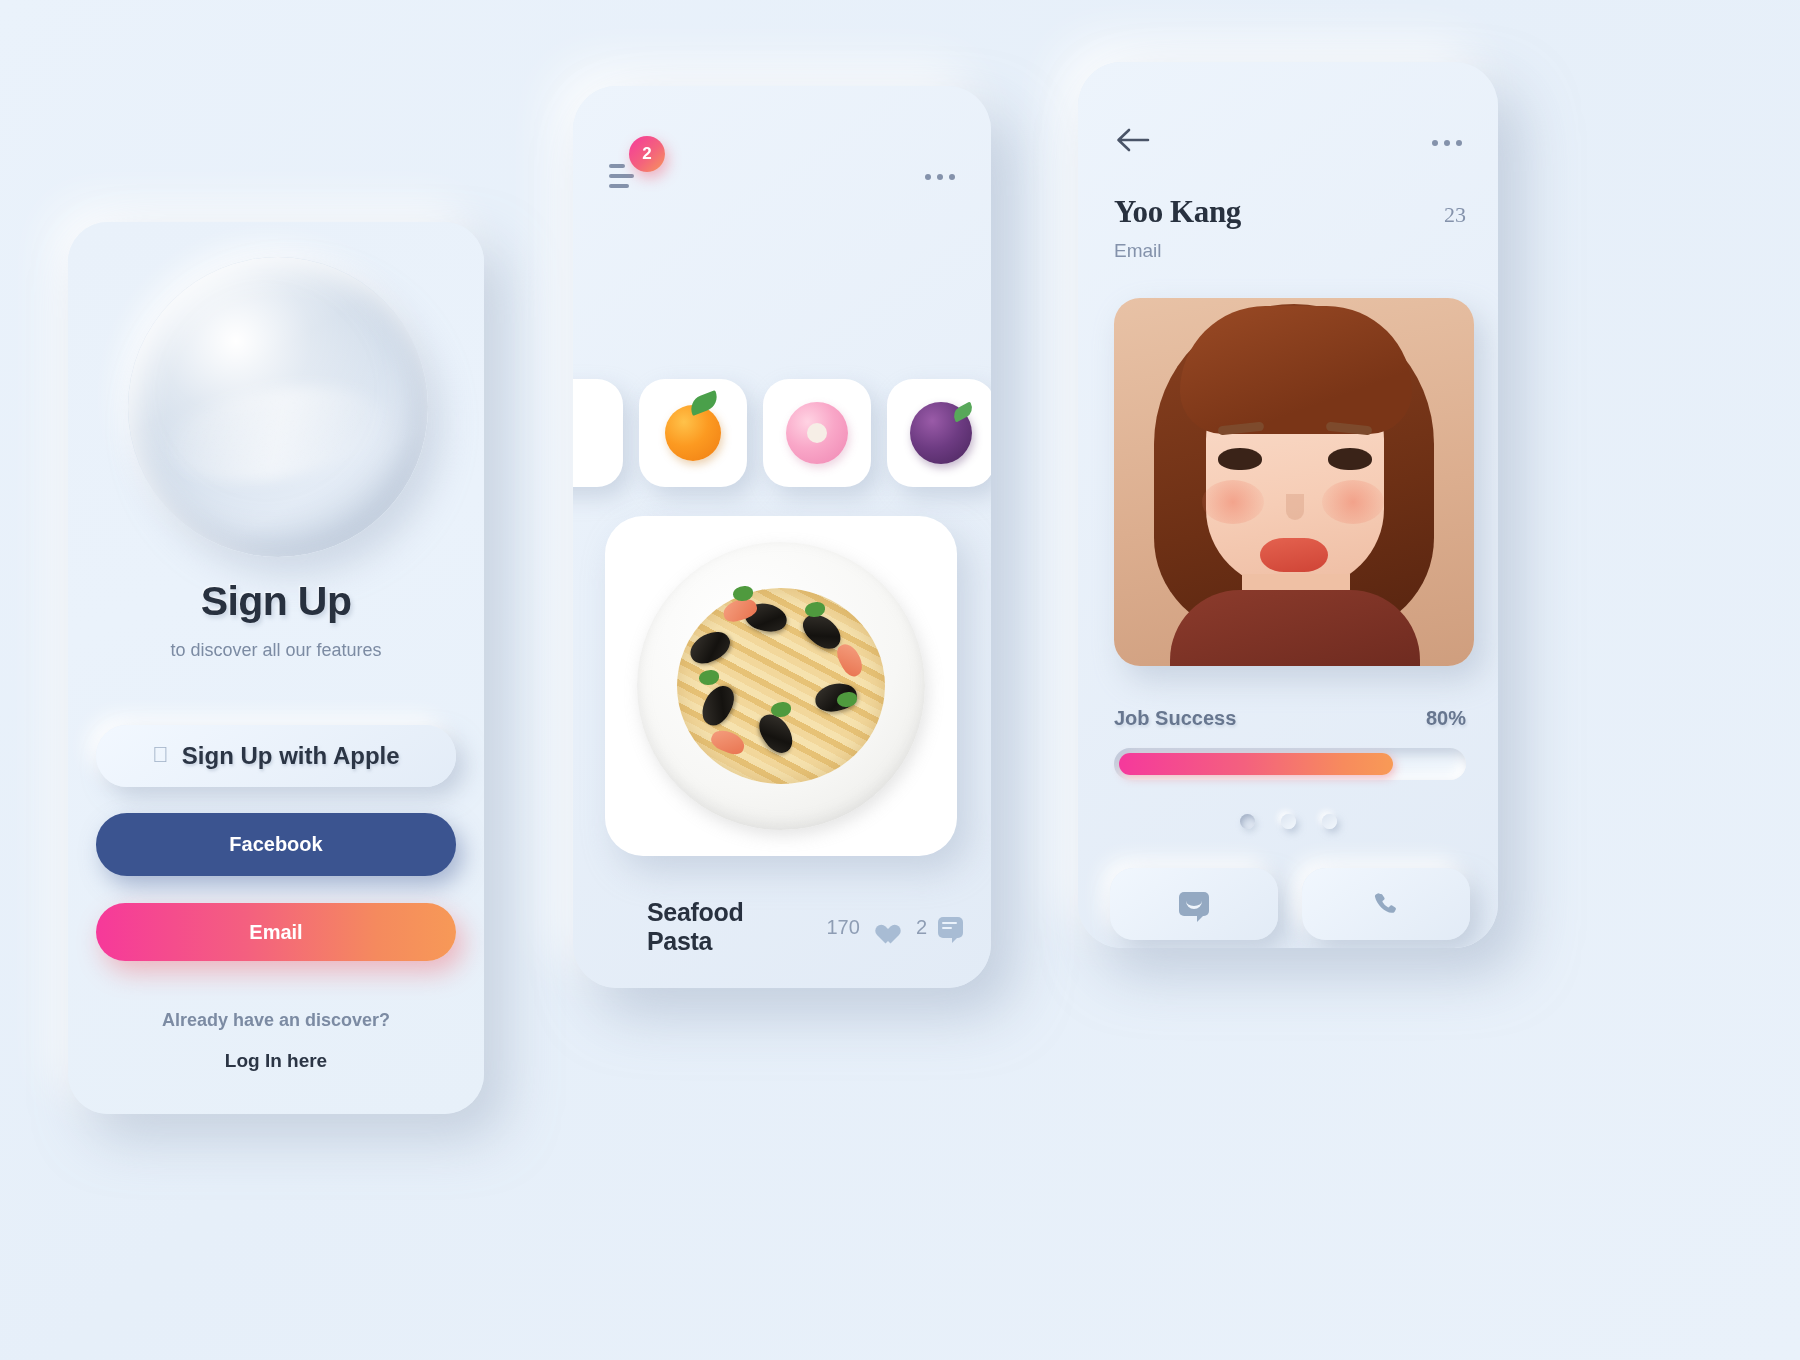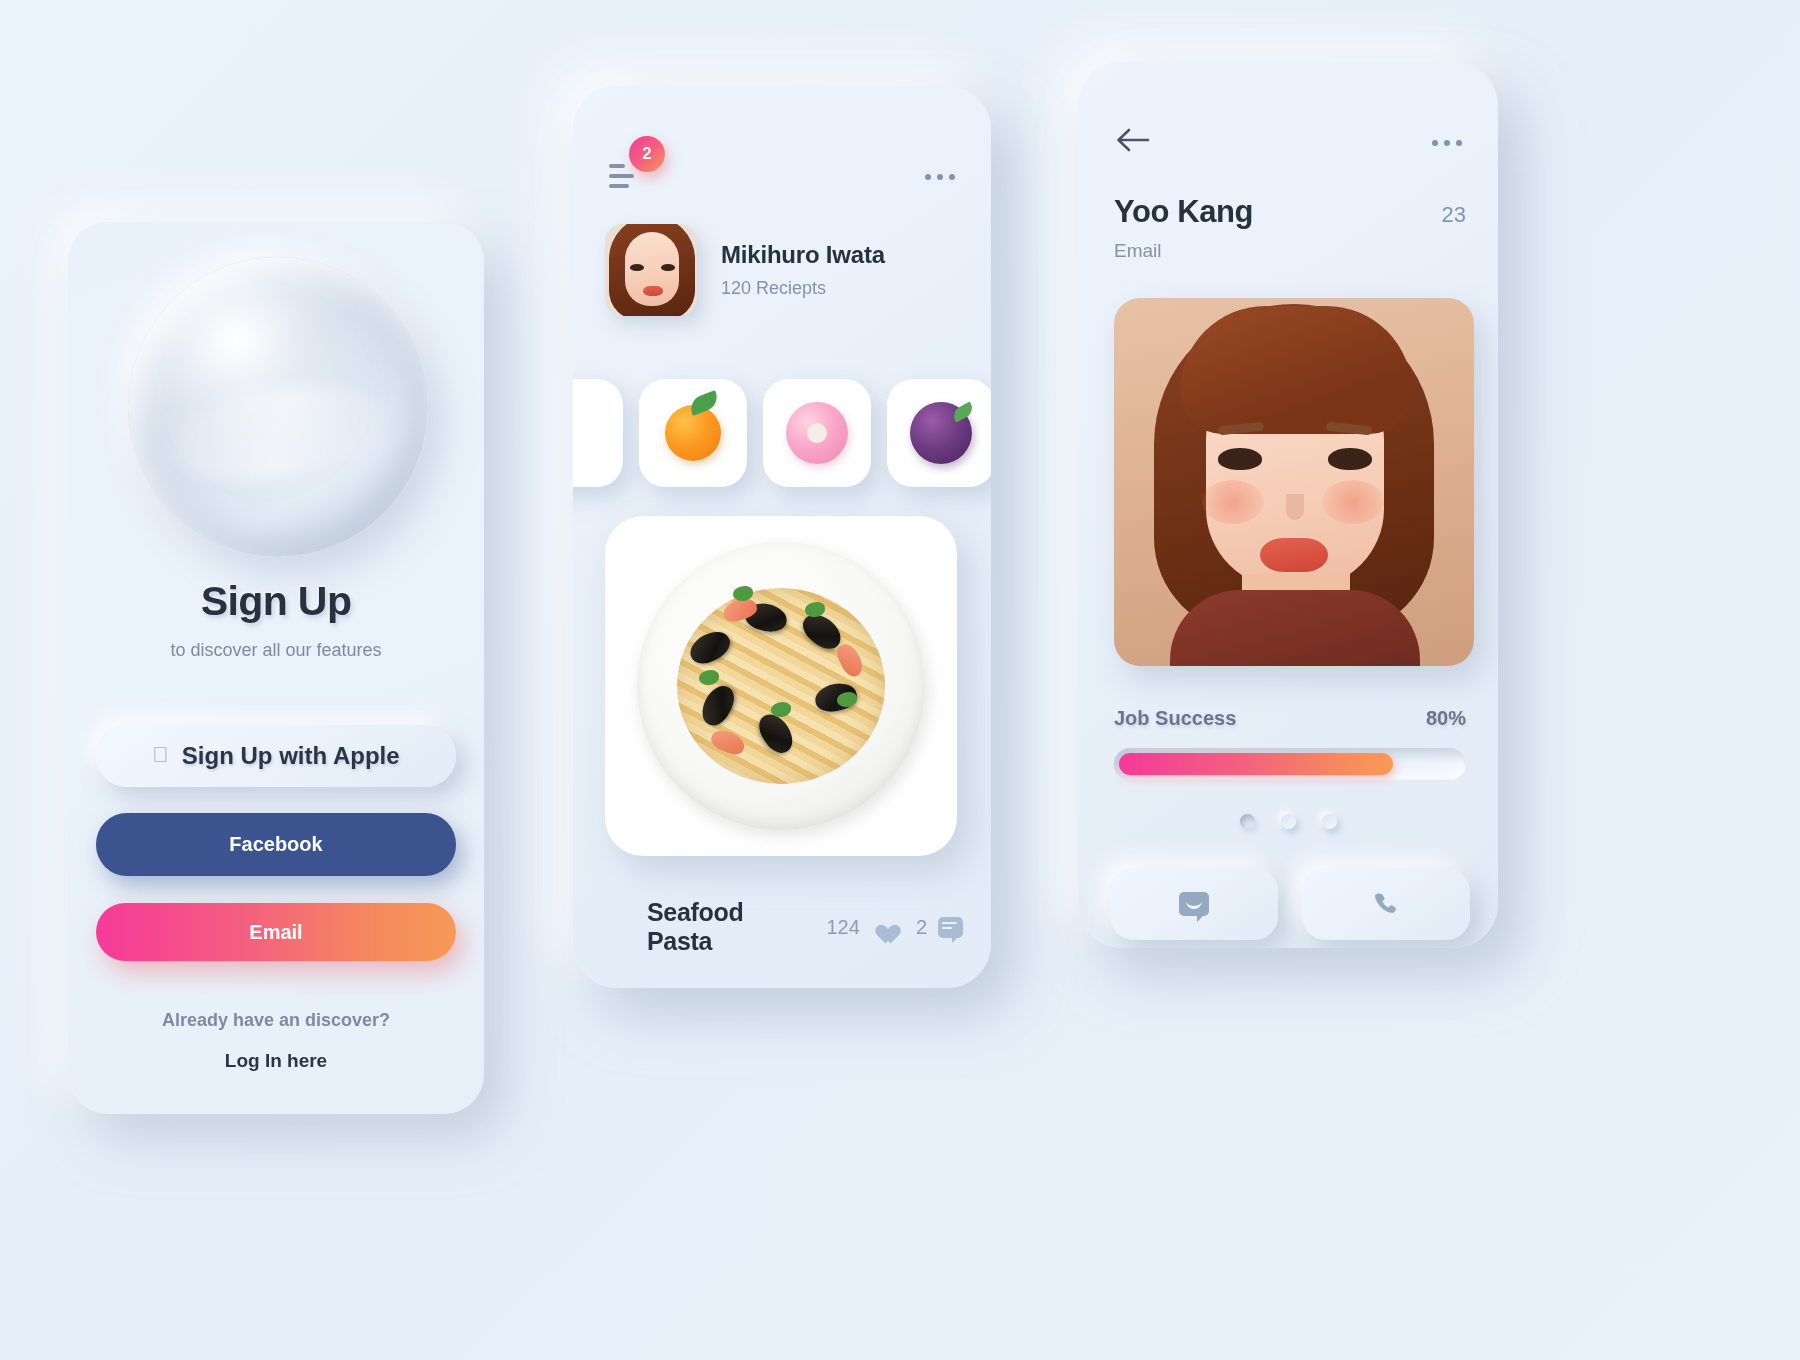--- a/index.html
+++ b/index.html
@@ -465,20 +465,21 @@
   .back-arrow svg { display: block; }
   #profile-more { right: 36px; top: 78px; }
 
   .profile-header {
     position: absolute;
     left: 36px;
     right: 32px;
     top: 132px;
     display: flex;
     align-items: baseline;
+    font-family: Liberation Serif, serif;
   }
   .profile-title {
     font-size: 31px;
     font-weight: bold;
     color: #28313f;
     letter-spacing: -0.4px;
     flex: 1;
   }
   .profile-age {
     font-size: 22px;
@@ -726,33 +727,20 @@
       <i></i>
     </div>
     <div class="badge">2</div>
 
     <div class="dots-h" id="recipe-more">
       <span></span>
       <span></span>
       <span></span>
     </div>
 
-    <div class="profile-row">
-      <div class="avatar-sm">
-        <div class="p-hair-back" style="left:4px;top:-8px;width:86px;height:104px;border-radius:44px 44px 30px 30px;"></div>
-        <div class="p-face" style="left:20px;top:8px;width:54px;height:74px;border-radius:28px 28px 26px 26px;"></div>
-        <div class="p-eye l" style="left:25px;top:40px;width:14px;height:7px;"></div>
-        <div class="p-eye r" style="left:56px;top:40px;width:14px;height:7px;"></div>
-        <div class="p-lip" style="left:38px;top:62px;width:20px;height:10px;"></div>
-      </div>
-      <div>
-        <div class="profile-name">Mikihuro Iwata</div>
-        <div class="profile-sub">120 Reciepts</div>
-      </div>
-    </div>
 
     <div class="food-strip">
       <div class="food-card partial-left"></div>
 
       <div class="food-card">
         <div class="orange-fruit">
           <div class="orange-leaf"></div>
         </div>
       </div>
 
@@ -784,21 +772,21 @@
         <div class="herb" style="left:168px;top:60px;"></div>
         <div class="herb" style="left:200px;top:150px;"></div>
         <div class="herb" style="left:134px;top:160px;"></div>
         <div class="herb" style="left:62px;top:128px;"></div>
       </div>
     </div>
 
     <div class="recipe-footer">
       <div class="recipe-title">Seafood Pasta</div>
       <div class="stat">
-        <span class="stat-num">124</span>
+        <span class="stat-num">170</span>
         <span class="heart-icon"></span>
       </div>
       <div class="stat">
         <span class="stat-num">2</span>
         <span class="bubble-icon">
           <i></i>
           <i></i>
         </span>
       </div>
     </div>

